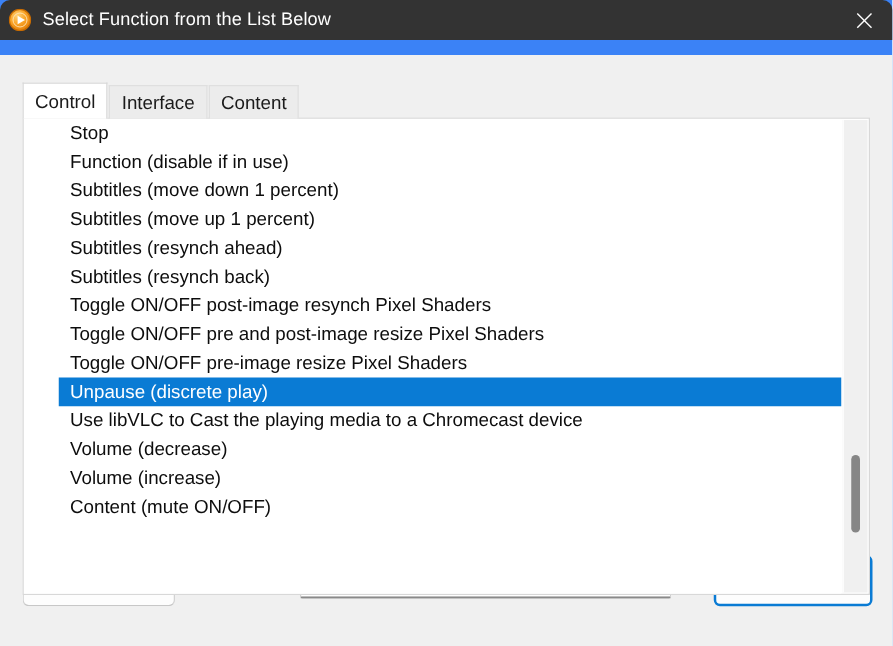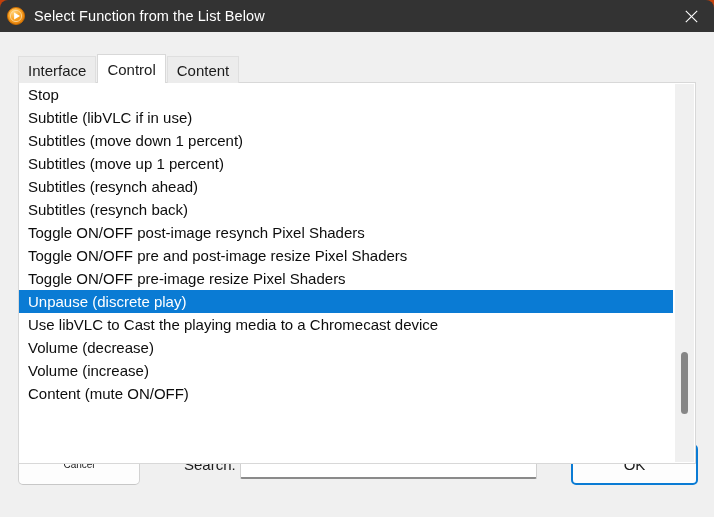--- a/index.html
+++ b/index.html
@@ -11,24 +11,25 @@
     width: 714px;
     height: 517px;
     overflow: hidden;
     font-family: "Liberation Sans", sans-serif;
   }
 
   #window {
     position: relative;
     width: 714px;
     height: 517px;
-    background: #c2410c;
+    background: #3b82f6;
     box-sizing: border-box;
     display: flex;
     flex-direction: column;
+    gap: 12px;
   }
 
   
   #titlebar {
     height: 32px;
     min-height: 32px;
     background: #333333;
     display: flex;
     align-items: center;
     position: relative;
@@ -127,20 +128,21 @@
   }
   .list-row {
     height: 23px;
     line-height: 23px;
     padding-left: 9px;
     font-size: 15px;
     color: #0d0d0d;
     white-space: nowrap;
     font-family: "Liberation Sans", sans-serif;
     box-sizing: border-box;
+    margin-left: 28px;
   }
   .list-row.selected {
     background: #0a7bd4;
     color: #ffffff;
     width: 100%;
   }
 
   
   #scroll-track {
     position: absolute;
@@ -259,35 +261,35 @@
       <svg width="13" height="13" viewBox="0 0 13 13">
         <line x1="0.8" y1="0.8" x2="12.2" y2="12.2" stroke="#ffffff" stroke-width="1.1"></line>
         <line x1="12.2" y1="0.8" x2="0.8" y2="12.2" stroke="#ffffff" stroke-width="1.1"></line>
       </svg>
     </div>
   </div>
 
   <div id="dialog-body">
 
     <div id="tabstrip">
+      <div class="tab selected">
+        <span>Control</span>
+      </div>
       <div class="tab">
         <span>Interface</span>
-      </div>
-      <div class="tab selected">
-        <span>Control</span>
       </div>
       <div class="tab">
         <span>Content</span>
       </div>
     </div>
 
     <div id="list-panel">
       <div id="list-inner">
         <div class="list-row">Stop</div>
-        <div class="list-row">Subtitle (libVLC if in use)</div>
+        <div class="list-row">Function (disable if in use)</div>
         <div class="list-row">Subtitles (move down 1 percent)</div>
         <div class="list-row">Subtitles (move up 1 percent)</div>
         <div class="list-row">Subtitles (resynch ahead)</div>
         <div class="list-row">Subtitles (resynch back)</div>
         <div class="list-row">Toggle ON/OFF post-image resynch Pixel Shaders</div>
         <div class="list-row">Toggle ON/OFF pre and post-image resize Pixel Shaders</div>
         <div class="list-row">Toggle ON/OFF pre-image resize Pixel Shaders</div>
         <div class="list-row selected">Unpause (discrete play)</div>
         <div class="list-row">Use libVLC to Cast the playing media to a Chromecast device</div>
         <div class="list-row">Volume (decrease)</div>

